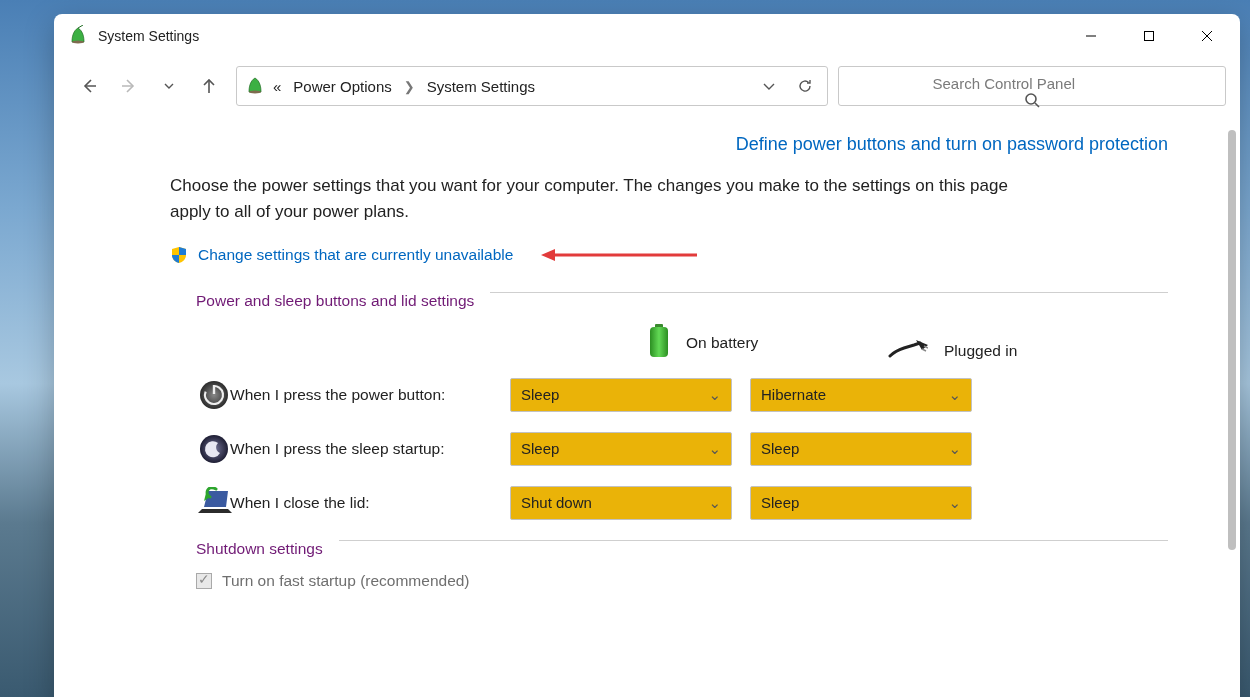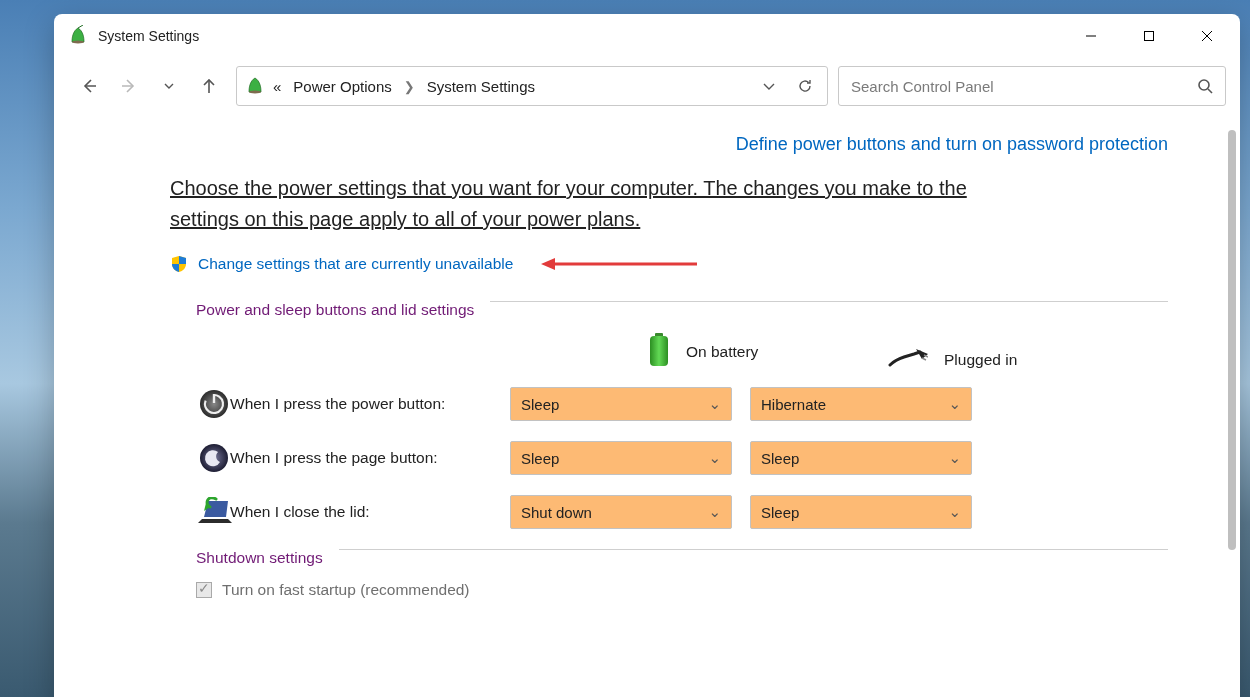--- a/index.html
+++ b/index.html
@@ -68,20 +68,21 @@
 .searchbox {
   width: 388px;
   display:flex;
   align-items:center;
   border:1px solid #c9c9c9;
   border-radius:3px;
   height:40px;
   padding:8px 12px;
   color:#666;
   font-size:15px;
+  flex-direction:column;
 }
 .searchbox input { flex:1; border:none; outline:none; font-size:15px; color:#222; }
 .searchbox input::placeholder { color:#7a7a7a; }
 .searchbox .mag { width:16px; height:16px; color:#555;}
 
 
 .body-wrap {
   flex:1;
   position:relative;
   overflow:hidden;
@@ -98,21 +99,21 @@
   background: linear-gradient(#bfbfbf,#bfbfbf);
   border-radius:4px;
 }
 .page-title {
   color:#0067C0;
   font-size:18px;
   font-weight:400;
   margin-bottom:18px;
   text-align:right;
 }
-.subtitle { font-size:20px; color:#222; line-height:1.55; margin-bottom:20px; max-width: 840px; text-decoration: underline;}
+.subtitle { font-size:17px; color:#222; line-height:1.55; margin-bottom:20px; max-width: 840px;}
 
 .change-row { display:flex; align-items:center; gap:10px; margin-bottom:28px;}
 .shield { width:18px; height:18px; position:relative; flex-shrink:0;}
 .shield svg { width:18px; height:18px; }
 .link { color:#0067C0; font-size:15.5px; cursor:pointer; }
 .arrow-annotation {
   margin-left: 16px;
   display:flex;
   align-items:center;
 }
@@ -149,21 +150,21 @@
 
 .select {
   width: 222px;
   height: 34px;
   border:1px solid #c2c2c2;
   border-radius:2px;
   display:flex;
   align-items:center;
   padding:0 10px;
   cursor:pointer;
-  background:#fdba74;
+  background:#eab308;
   font-size:15px;
 }
 .select .val { flex:1; }
 .select .caret { color:#555; }
 
 
 .power-btn-icon, .sleep-btn-icon { width:32px; height:32px; }
 .lid-icon svg { width:38px; height:28px; }
 
 .shutdown-item {
@@ -371,21 +372,21 @@
                 <defs>
                   <radialGradient id="pg2">
                     <stop offset="0" stop-color="#7a7a9e"></stop>
                     <stop offset="1" stop-color="#1d1d33"></stop>
                   </radialGradient>
                 </defs>
                 <path d="M20 10 A8 8 0 1 0 22 20 A6 6 0 0 1 20 10 Z" fill="#e8e8f2"></path>
               </svg>
           </span>
         </div>
-        <div class="rlabel">When I press the page button:</div>
+        <div class="rlabel">When I press the sleep startup:</div>
         <div class="selects">
           <div class="select">
             <span class="val">Sleep</span>
             <span class="caret">⌄</span>
           </div>
           <div class="select">
             <span class="val">Sleep</span>
             <span class="caret">⌄</span>
           </div>
         </div>

